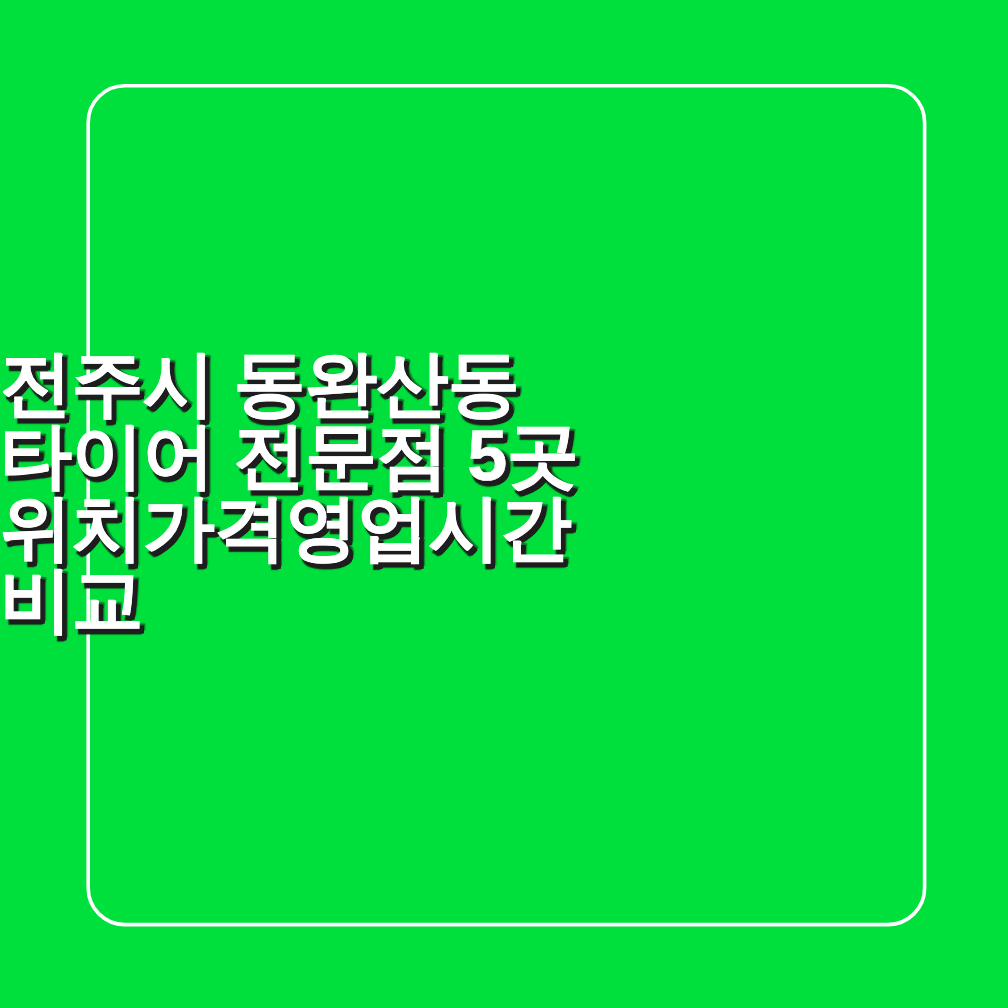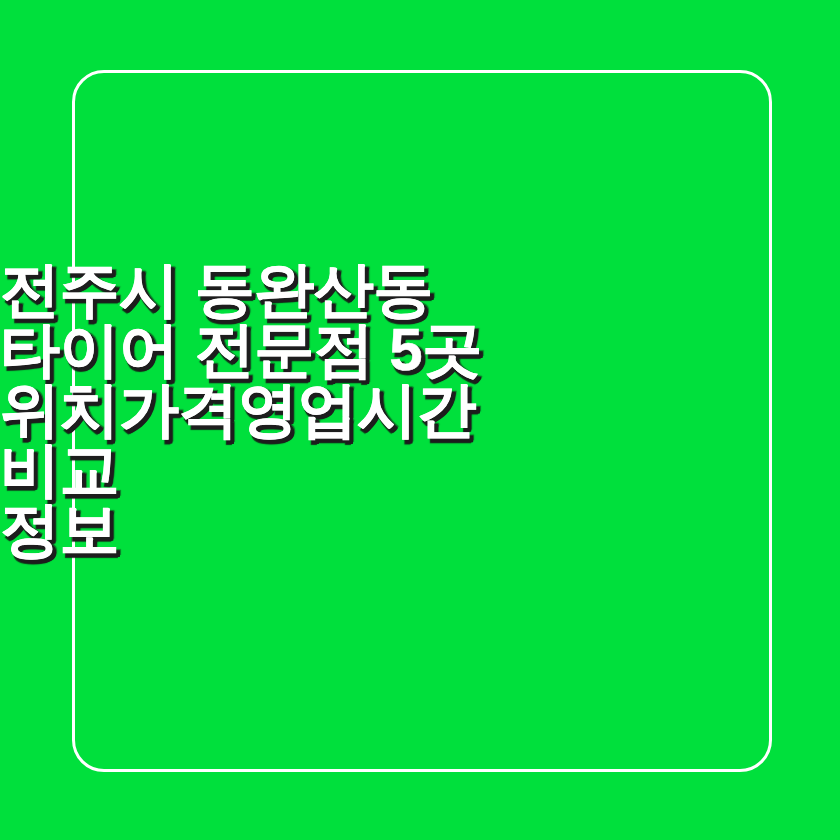--- a/index.html
+++ b/index.html
@@ -72,16 +72,15 @@
 
 <div id="canvas">
 
   <div id="frame"></div>
 
   <div id="title-block">
     <span class="title-line">전주시 동완산동</span>
     <span class="title-line">타이어 전문점 5곳</span>
     <span class="title-line">위치가격영업시간</span>
     <span class="title-line">비교</span>
-    <span class="title-line">정보</span>
   </div>
 
 </div>
 
 </body></html>

